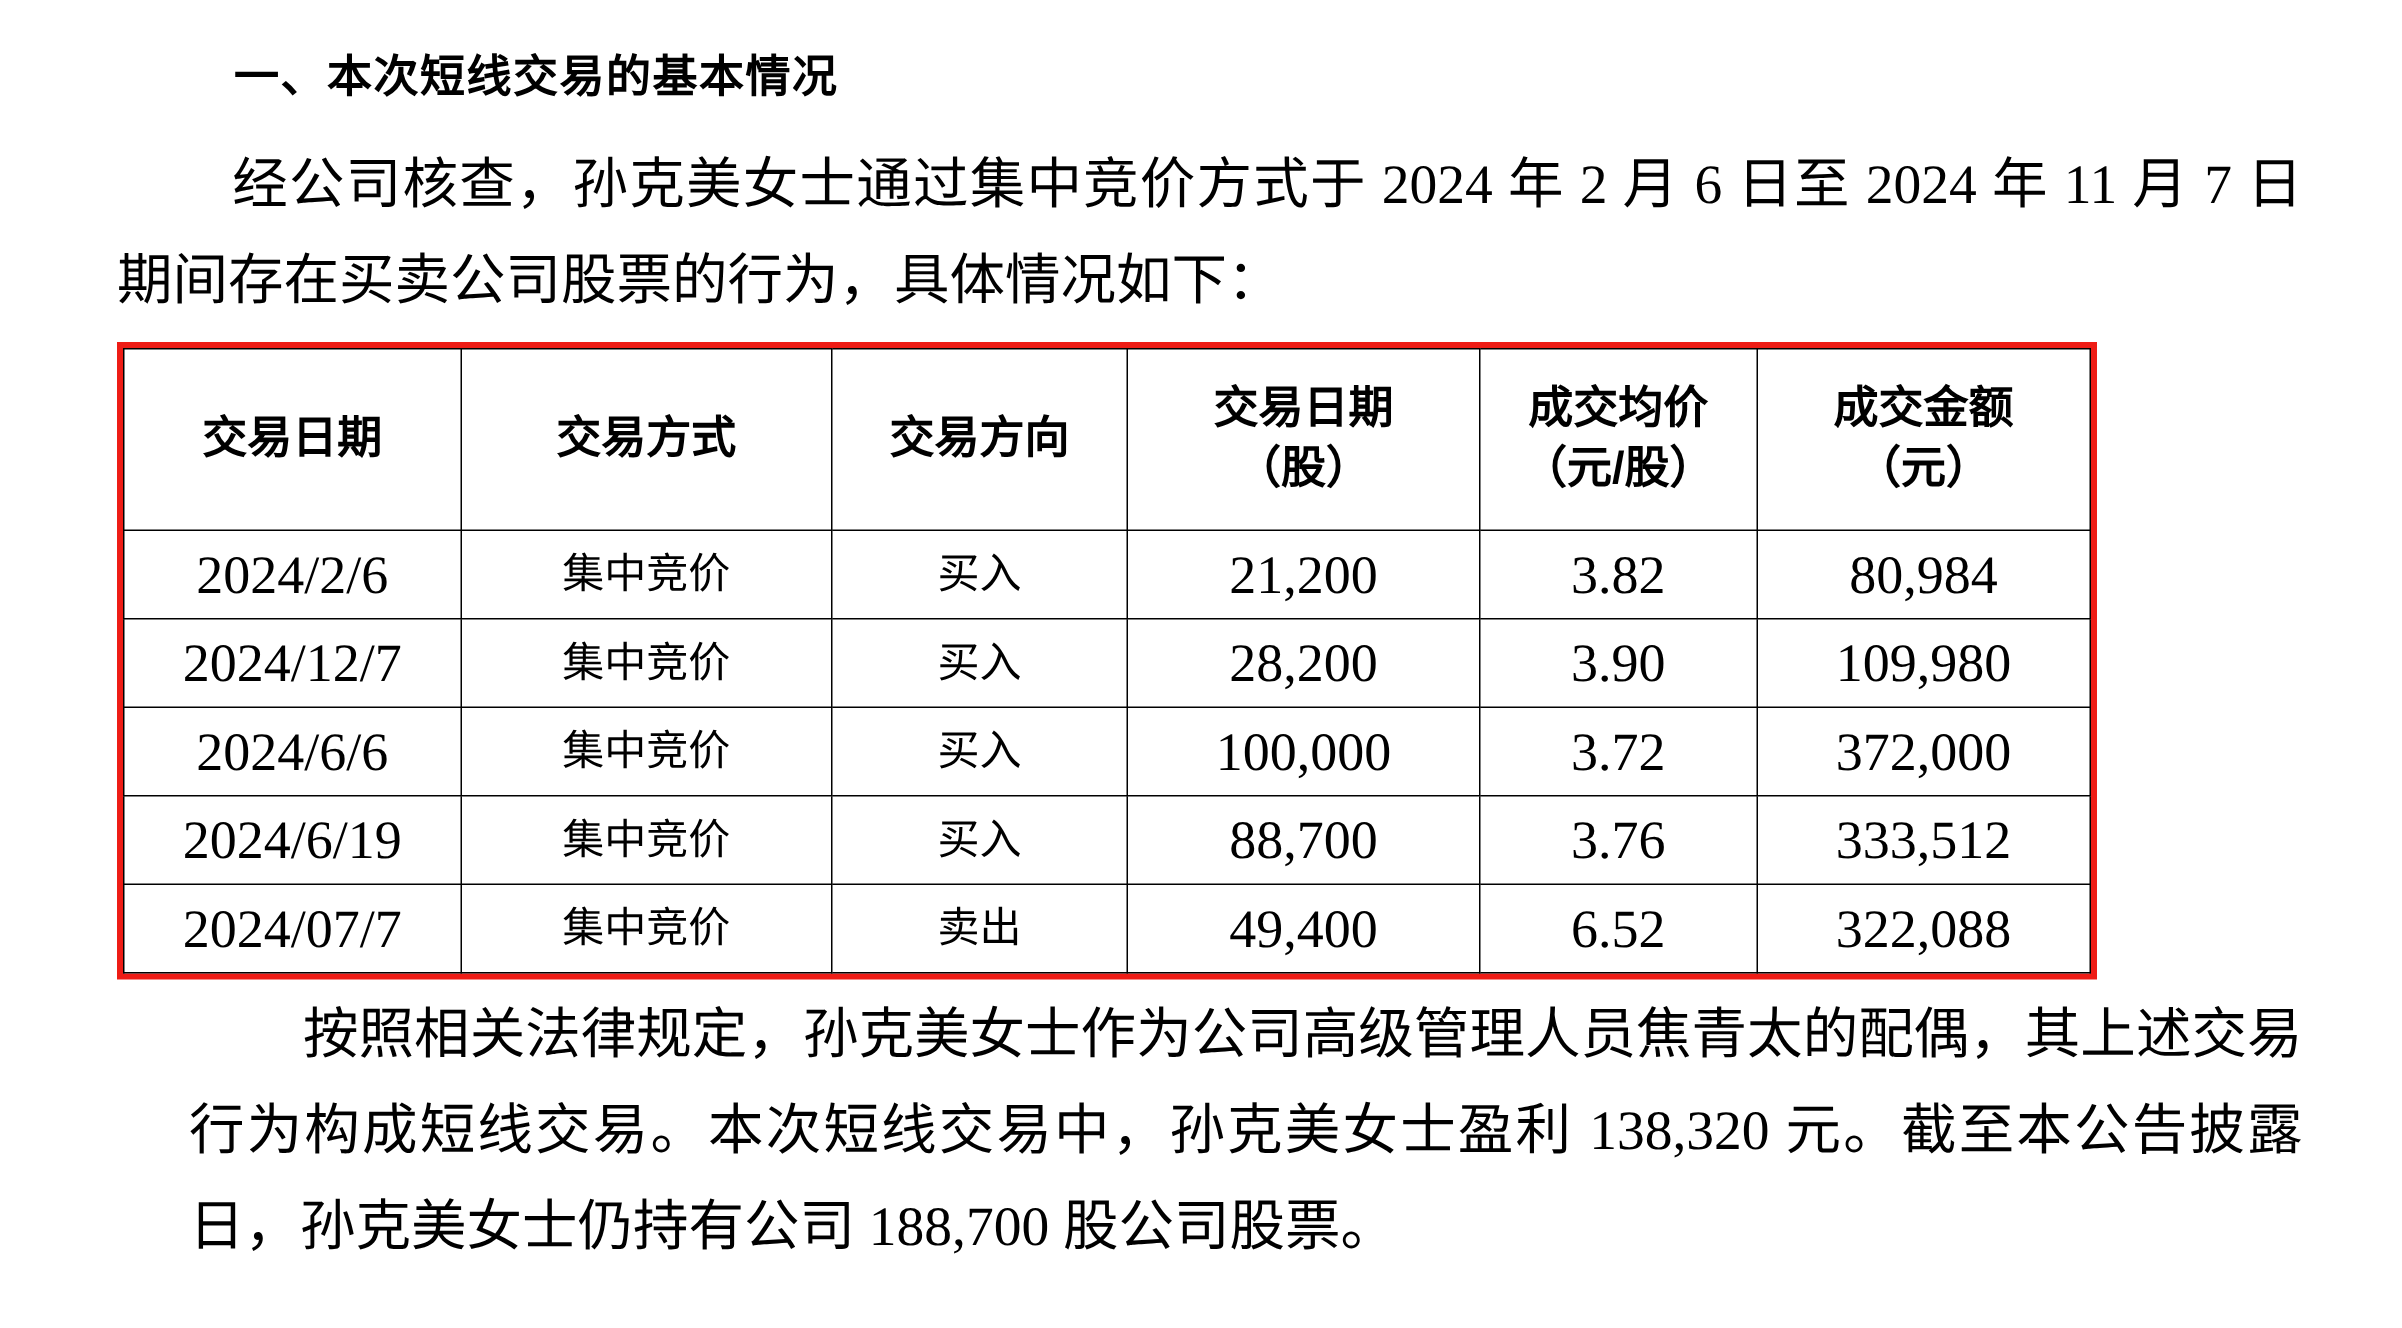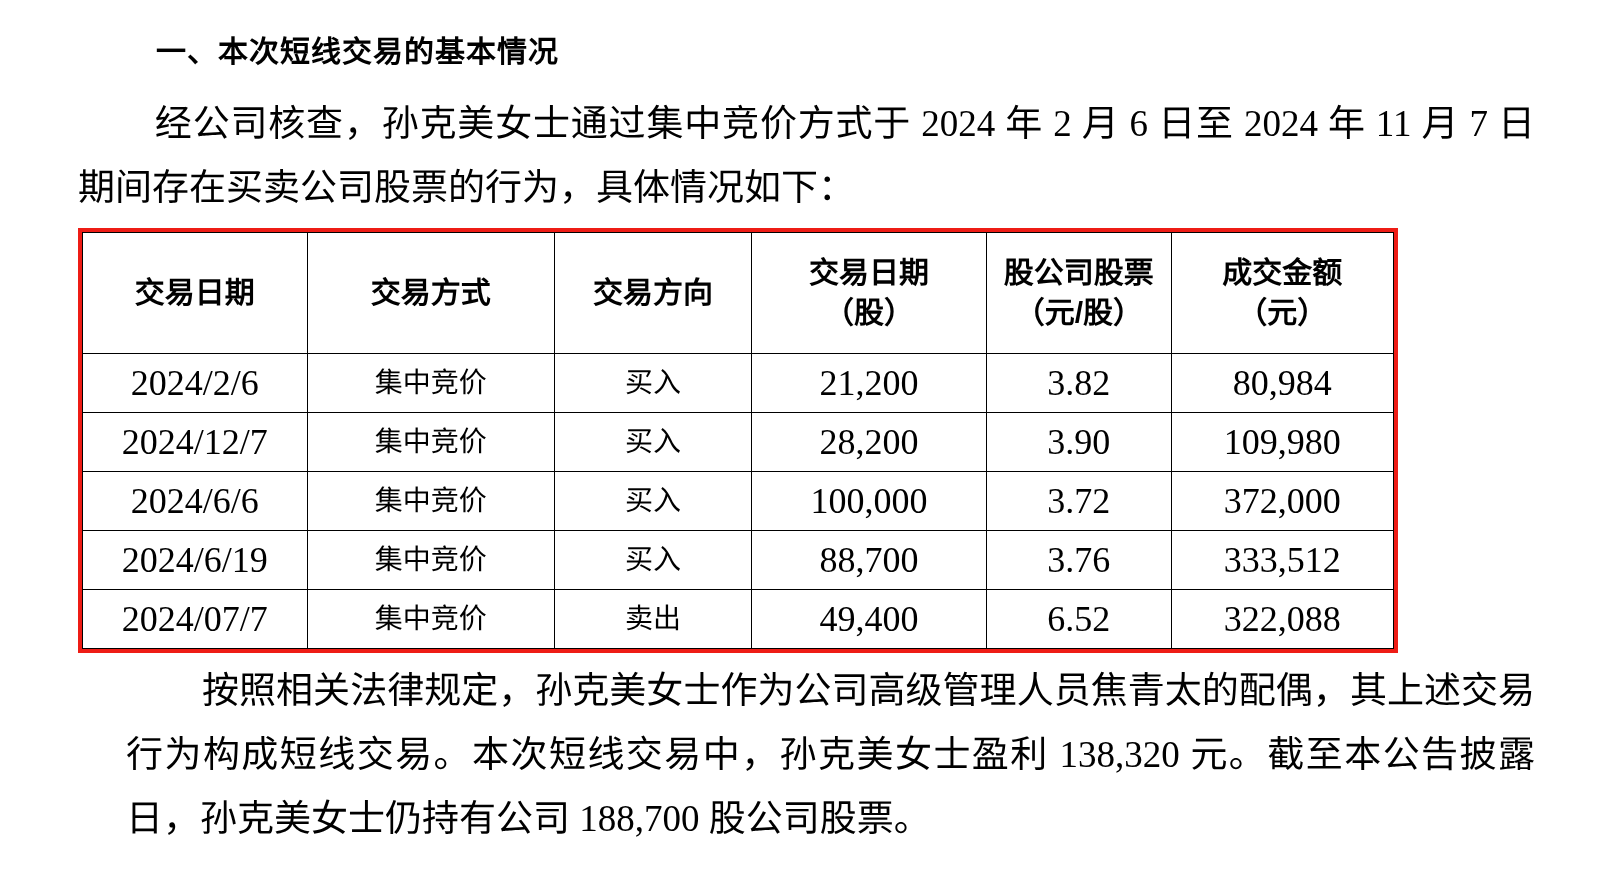--- a/index.html
+++ b/index.html
@@ -125,21 +125,21 @@
           </th>
           <th>
             <span class="hdr-line2">交易方向</span>
             <span class="hdr-line2"></span>
           </th>
           <th>
             <span class="hdr-line2">交易日期</span>
             <span class="hdr-line2">（股）</span>
           </th>
           <th>
-            <span class="hdr-line2">股公司股票</span>
+            <span class="hdr-line2">成交均价</span>
             <span class="hdr-line2">（元/股）</span>
           </th>
           <th>
             <span class="hdr-line2">成交金额</span>
             <span class="hdr-line2">（元）</span>
           </th>
         </tr>
       </thead>
       <tbody>
         <tr>

